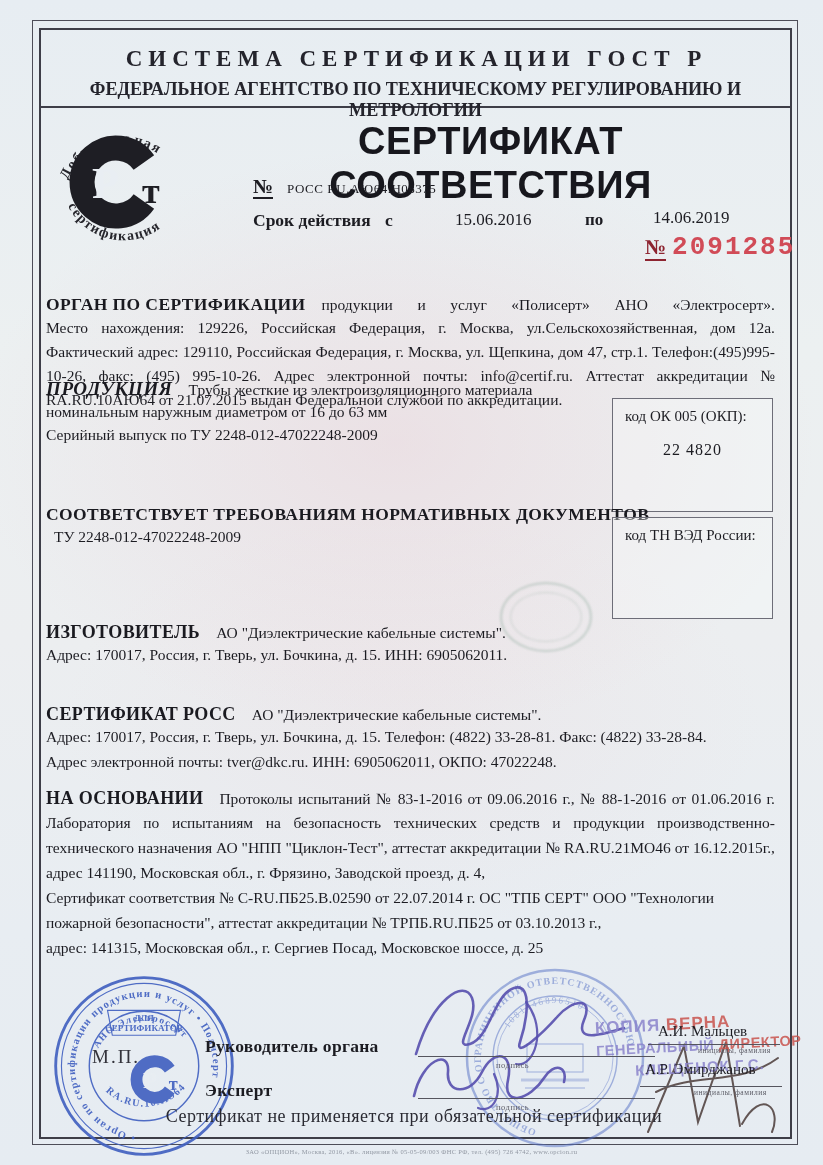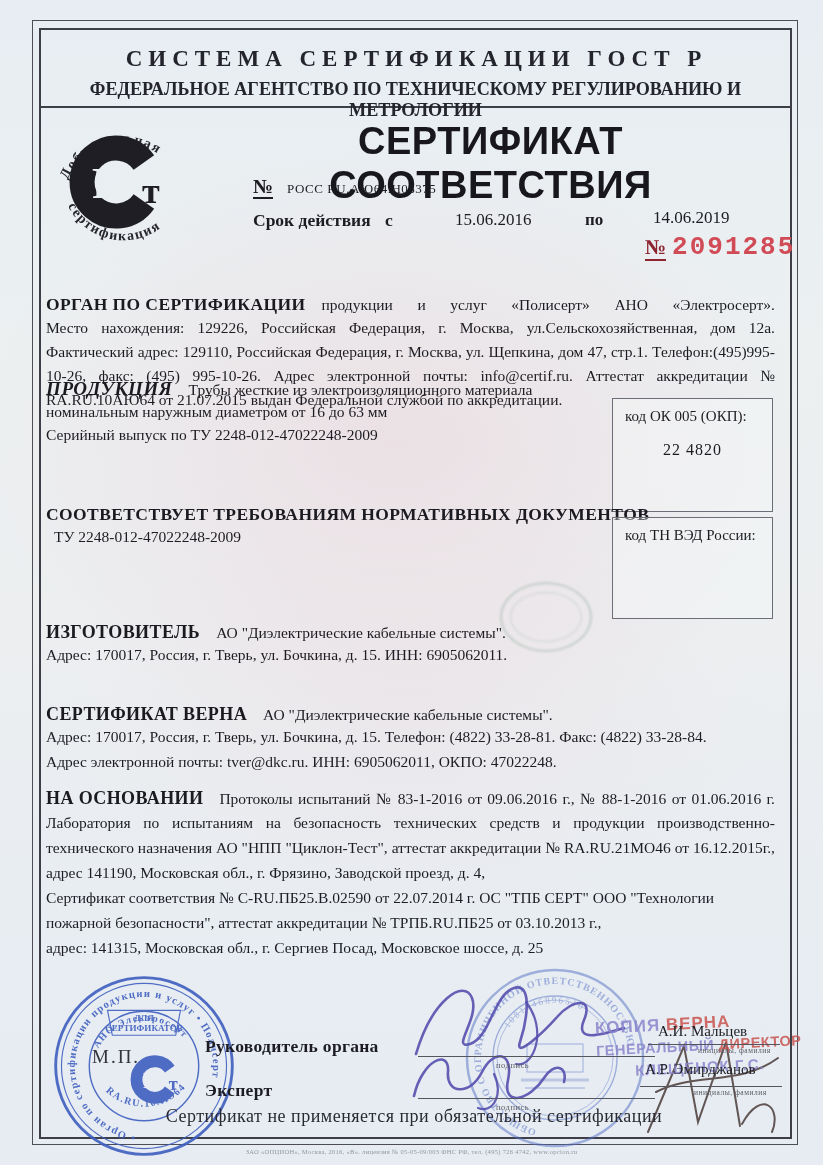--- a/index.html
+++ b/index.html
@@ -164,21 +164,21 @@
   <div class="sec" style="top:622px;">
     <div class="sec-line">
       <span class="sec-head h18">ИЗГОТОВИТЕЛЬ</span>
       <span class="inline-left">АО "Диэлектрические кабельные системы".</span>
     </div>
     <div class="body-left">Адрес: 170017, Россия, г. Тверь, ул. Бочкина, д. 15. ИНН: 6905062011.</div>
   </div>
 
   <div class="sec" style="top:704px;">
     <div class="sec-line">
-      <span class="sec-head h18">СЕРТИФИКАТ ВЕРНА</span>
+      <span class="sec-head h18">СЕРТИФИКАТ РОСС</span>
       <span class="inline-left">АО "Диэлектрические кабельные системы".</span>
     </div>
     <div class="body-left" style="line-height:24.5px;">
       <div>Адрес: 170017, Россия, г. Тверь, ул. Бочкина, д. 15. Телефон: (4822) 33-28-81. Факс: (4822) 33-28-84.</div>
       <div>Адрес электронной почты: tver@dkc.ru. ИНН: 6905062011, ОКПО: 47022248.</div>
     </div>
   </div>
 
   <div class="sec" style="top:788px;">
     <div class="sec-line">

